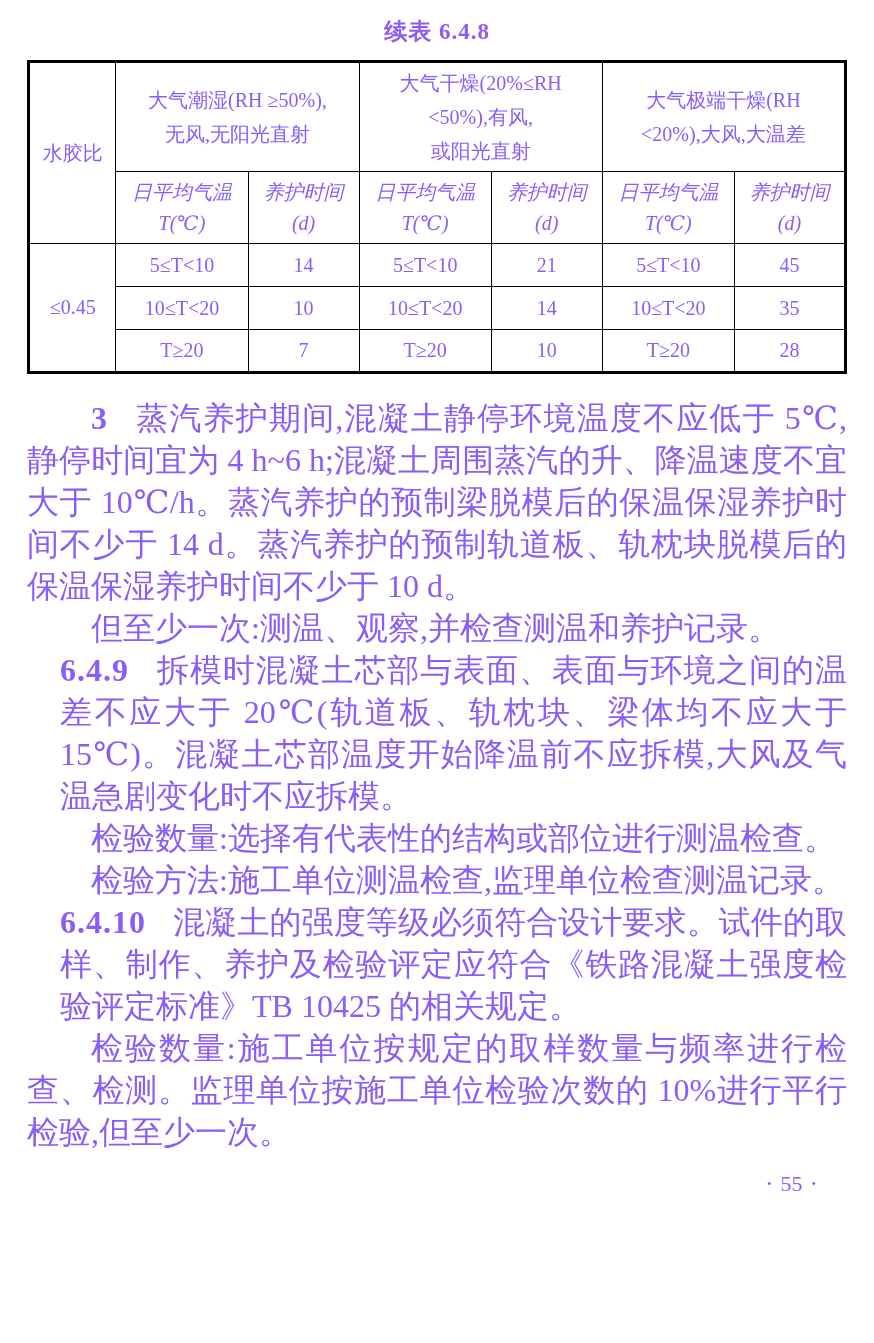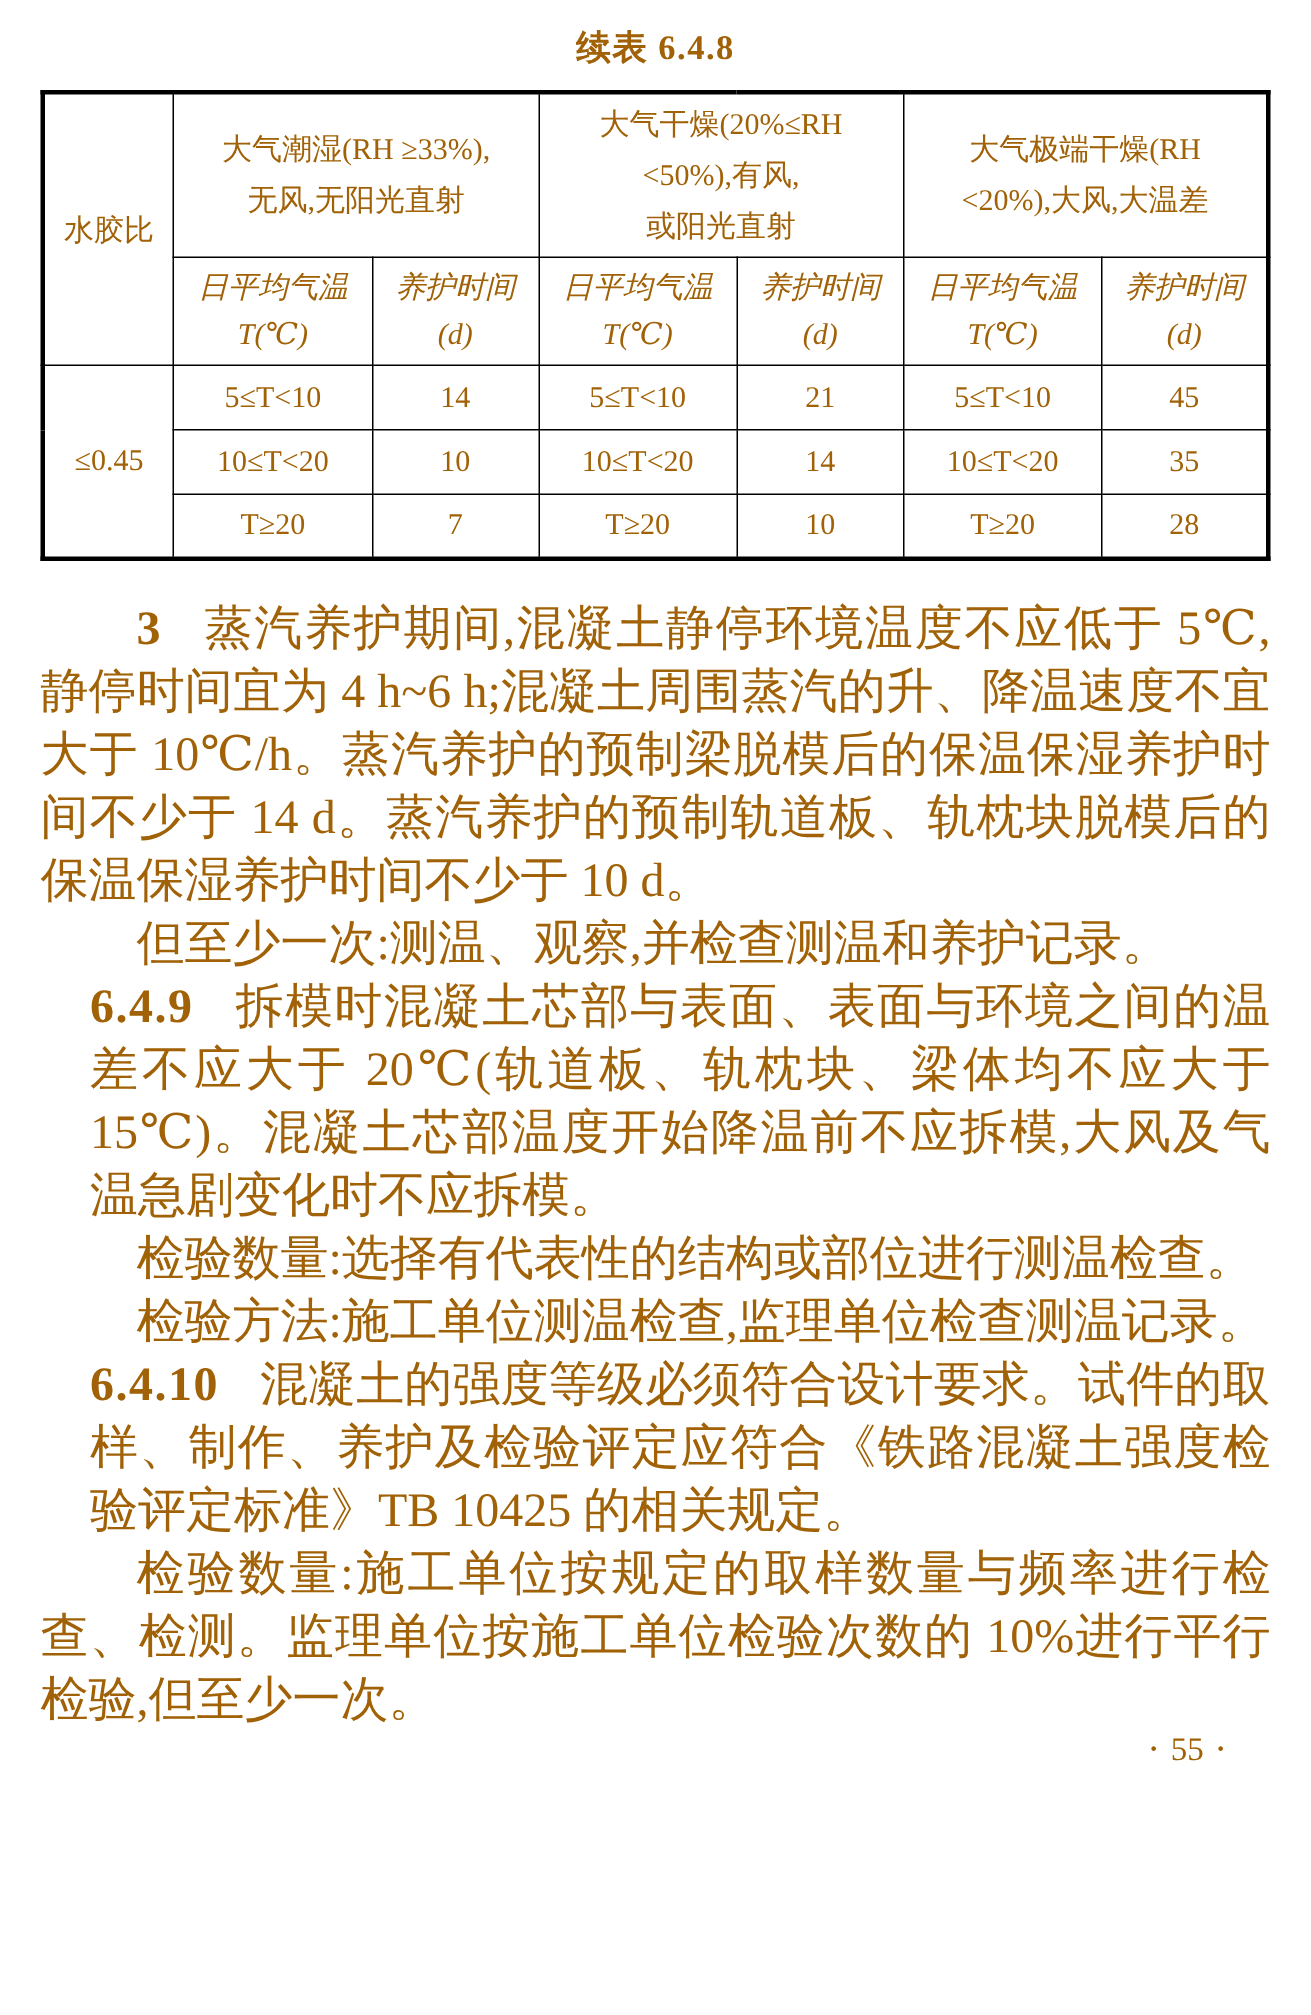--- a/index.html
+++ b/index.html
@@ -2,21 +2,21 @@
 <html><head>
 <meta charset="utf-8">
 <style>
   html, body { margin: 0; padding: 0; background: #e9e9e9; }
   .page {
     position: relative;
     width: 874px;
     height: 1343px;
     margin: 0 auto;
     background: #ffffff;
-    color: #a16207;
+    color: #8b5cf6;
     font-family: "Liberation Serif", "DejaVu Serif", serif;
     box-sizing: border-box;
     padding: 16px 27px 0 27px;
     overflow: hidden;
   }
   .doc-title {
     margin: 0 0 13px 0;
     text-align: center;
     font-size: 23px;
     font-weight: bold;
@@ -45,20 +45,21 @@
   .body-text { margin-top: 23px; font-size: 32px; line-height: 42px; }
   p.para {
     margin: 0;
     text-align: justify;
     text-indent: 2em;
   }
   p.para.clause { text-indent: 0; margin-left: 33px; }
   b.clause-num { margin-right: 0.85em; letter-spacing: 1px; }
   b.clause-num:empty { display: none; }
   .footer {
+    margin-top: 18px;
     text-align: right;
     padding-right: 22px;
     font-size: 22px;
   }
   .footer .dot { font-size: 13px; vertical-align: 3px; padding: 0 9px; }
 </style>
 </head>
 <body>
 
 <div class="page">
@@ -71,21 +72,21 @@
       <col style="width:16.2%">
         <col style="width:13.6%">
       <col style="width:16.2%">
         <col style="width:13.6%">
       <col style="width:16.2%">
         <col style="width:13.6%">
     </colgroup>
     <tbody>
       <tr class="group-row">
         <th rowspan="2">水胶比</th>
-        <th colspan="2" class="group-cell">大气潮湿(RH ≥33%),
+        <th colspan="2" class="group-cell">大气潮湿(RH ≥50%),
 无风,无阳光直射</th>
         <th colspan="2" class="group-cell">大气干燥(20%≤RH
 &lt;50%),有风,
 或阳光直射</th>
         <th colspan="2" class="group-cell">大气极端干燥(RH
 &lt;20%),大风,大温差</th>
       </tr>
       <tr class="sub-row">
         <th class="sub-cell">日平均气温
 T(℃)</th>

